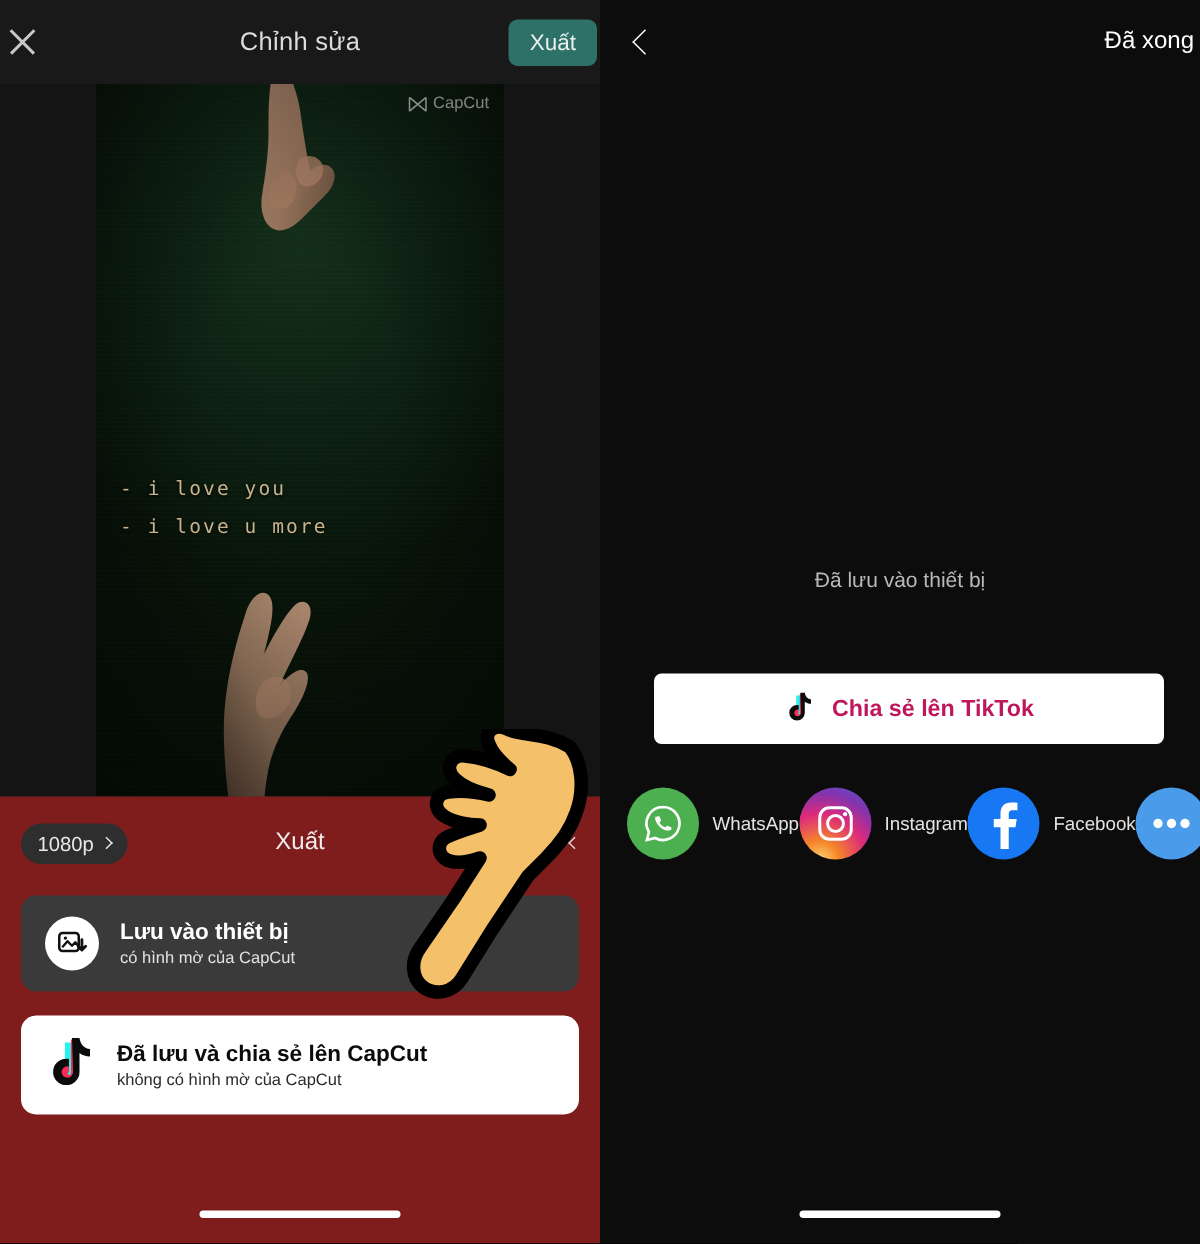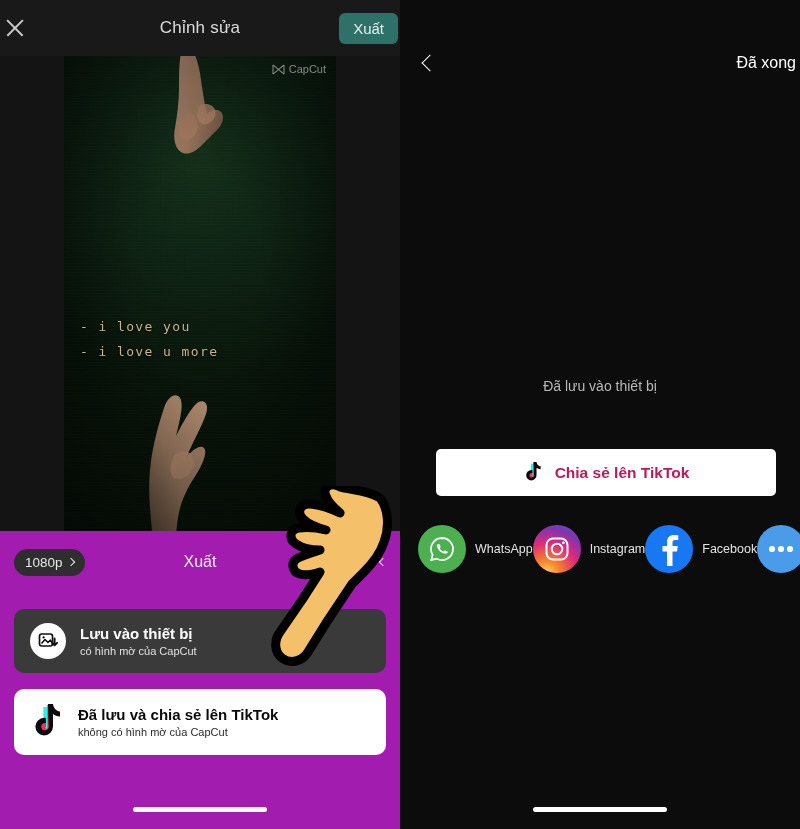--- a/index.html
+++ b/index.html
@@ -106,21 +106,21 @@
     color:#c9b48f;
     line-height:1.95;
     letter-spacing:1.4px;
     text-shadow:0 1px 2px rgba(0,0,0,.7);
   }
   .caption .l2 { padding-right:18px; }
 
   
   .sheet {
     position:relative;
-    background:#a21caf;
+    background:#7f1d1d;
     height:298px;
   }
   .sheet-head {
     position:relative;
     height:62px;
     display:flex; align-items:center;
     padding:0 14px;
   }
   .quality-chip {
     display:inline-flex; align-items:center; gap:5px;
@@ -148,21 +148,21 @@
   .sheet-next {
     margin-left:auto;
     color:#d8d8d8;
     cursor:pointer;
     display:flex; align-items:center;
   }
 
   .opt-row {
     display:flex; align-items:center;
     gap:14px;
-    margin:16px 14px 16px;
+    margin:4px 14px 16px;
     padding:14px 16px;
     border-radius:10px;
     cursor:pointer;
   }
   .opt-dark { background:#3a3a3a; }
   .opt-light { background:#fff; }
   .opt-texts { display:flex; flex-direction:column; gap:3px; }
   .opt-title { font-size:15px; font-weight:bold; }
   .opt-sub   { font-size:11px; }
   .opt-dark .opt-title { color:#fff; }
@@ -184,21 +184,20 @@
     position:relative;
     width:400px; height:829px;
     background:#0c0c0c;
     overflow:hidden;
   }
   .topbar-r {
     position:relative;
     height:56px;
     display:flex; align-items:center;
     padding:0 12px;
-    margin-top:35px;
   }
   .back-chev {
     width:12px; height:12px;
     border-left:1.8px solid #fff;
     border-bottom:1.8px solid #fff;
     transform:rotate(45deg);
     margin-left:12px;
     cursor:pointer;
   }
   .done-btn {
@@ -362,21 +361,21 @@
 
       <div class="opt-row opt-light">
         <svg class="tt-icon" viewBox="0 0 34 38">
           <path d="M20,2 L20,24 a5.5,5.5 0 1,1 -5.5,-5.5 l0,5.2 a1,1 0 1,0 1.3,1 L15.8,2 Z" fill="#25F4EE" transform="translate(-2.5,2)"></path>
           <path d="M20,2 L20,24 a5.5,5.5 0 1,1 -5.5,-5.5 l0,5.2 a1,1 0 1,0 1.3,1 L15.8,2 Z" fill="#FE2C55" transform="translate(1.5,0)"></path>
           <path d="M18,1 L23,1 c0.6,4.3 3.2,7 7,7.4 l0,5 c-2.8,-0.1 -5.2,-1 -7,-2.4 l0,12.6
                    a8.8,8.8 0 1,1 -8.8,-8.8 c0.6,0 1.2,0.05 1.8,0.16 l0,5.1
                    a3.8,3.8 0 1,0 2.7,3.6 Z" fill="#0b0b0b"></path>
         </svg>
         <div class="opt-texts">
-          <div class="opt-title">Đã lưu và chia sẻ lên TikTok</div>
+          <div class="opt-title">Đã lưu và chia sẻ lên CapCut</div>
           <div class="opt-sub">không có hình mờ của CapCut</div>
         </div>
       </div>
     </div>
 
     <svg class="cursor-hand cursor-left" viewBox="0 0 130 190">
       <path d="M112,12 C120,22 122,40 116,56 C112,68 104,78 96,86
                C92,90 88,94 84,98 L60,134 L40,166 C34,176 22,178 14,172
                C6,166 6,154 12,146 L34,114 L52,86
                C46,88 38,90 32,88 C24,86 22,76 30,72 C36,69 46,66 52,64

